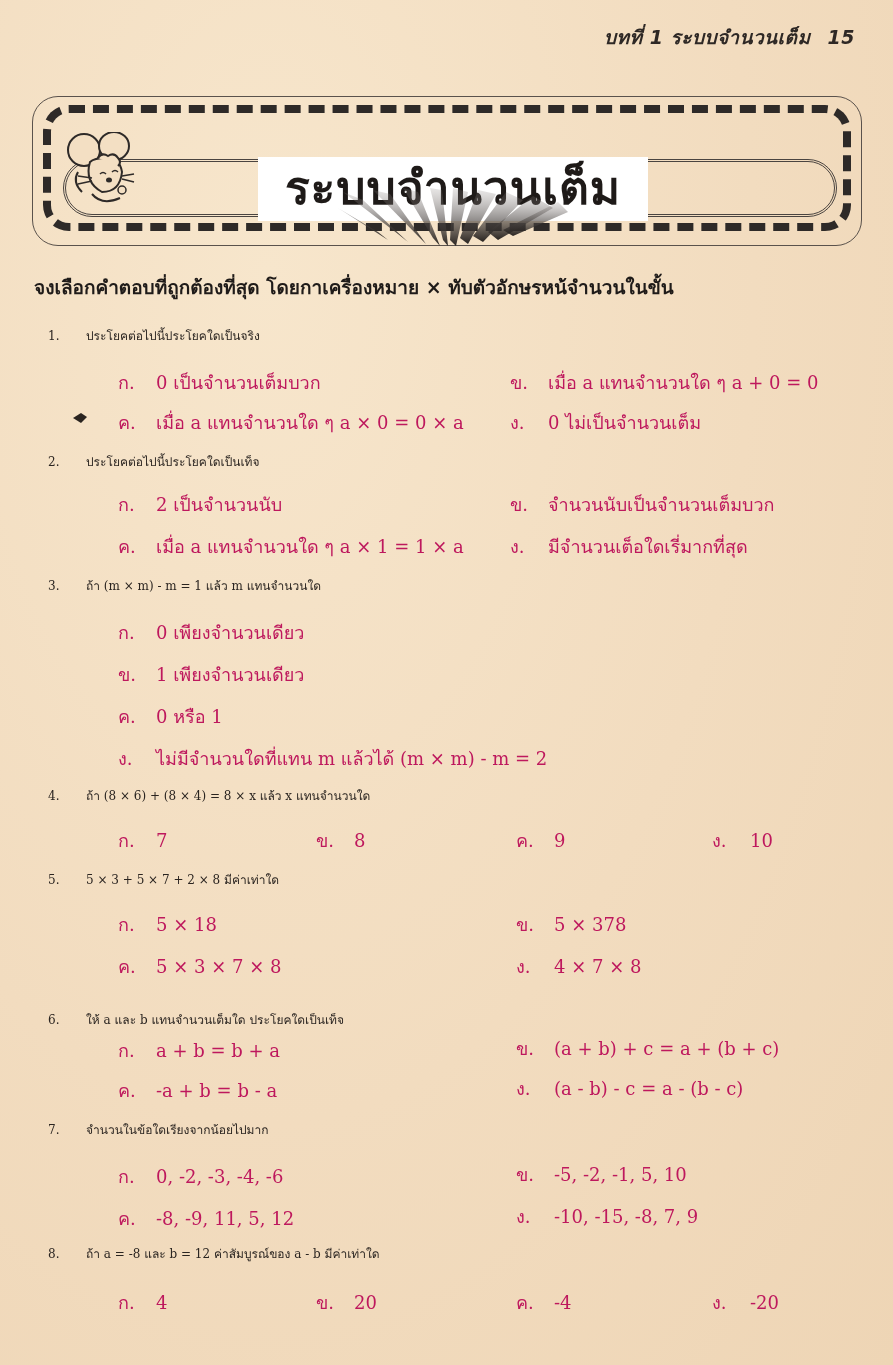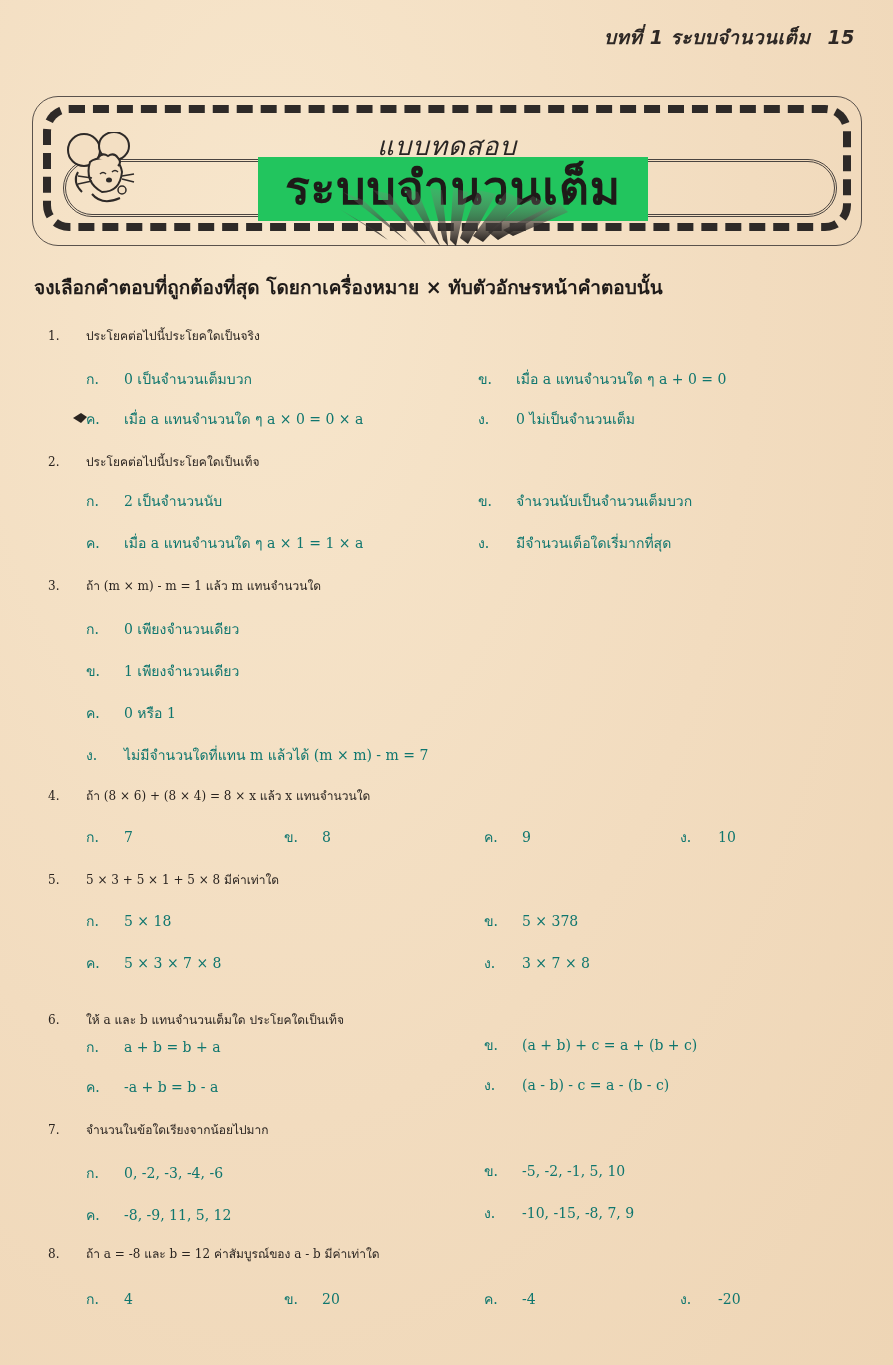--- a/index.html
+++ b/index.html
@@ -31,21 +31,21 @@
       position: absolute; left: 30px; top: 62px; width: 768px; height: 52px;
       border: 3px double #4a4440; border-radius: 30px;
     }
     .banner-subtitle {
       position: absolute; left: 0; right: 0; top: 28px; text-align: center;
       font-family: "DejaVu Sans", sans-serif; font-style: italic;
       font-size: 26px; color: #2a2624; letter-spacing: 1px;
     }
     .banner-title-wrap {
       position: absolute; left: 225px; top: 60px; width: 390px; height: 64px;
-      background: #22c55e; text-align: center;
+      background: #ffffff; text-align: center;
     }
     .banner-title {
       font-family: "DejaVu Serif", serif; font-weight: bold;
       font-size: 46px; line-height: 62px; color: #1e1a18; letter-spacing: 1px;
     }
     .sunburst {
       position: absolute; left: 318px; top: 188px; width: 250px; height: 60px;
     }
     .mouse {
       position: absolute; left: 62px; top: 132px; width: 84px; height: 80px;
@@ -55,39 +55,38 @@
       position: absolute; left: 34px; top: 272px;
       font-family: "DejaVu Sans", sans-serif; font-weight: bold;
       font-size: 19px; color: #1f1b19;
     }
     
     .q {
       position: absolute; left: 48px; font-size: 12px; color: #2a2420;
     }
     .q .num { display: inline-block; width: 38px; }
     .opt {
-      position: absolute; font-size: 14px; color: #0f766e; white-space: nowrap;
+      position: absolute; font-size: 18px; color: #be185d; white-space: nowrap; margin-left: 32px;
     }
     .opt .lbl { display: inline-block; width: 38px; }
     .marker {
       position: absolute; left: 72px; top: 412px; width: 16px; height: 12px;
     }
   </style>
 </head>
 <body>
 
 <div class="running-head">
   <span>บทที่ 1 ระบบจำนวนเต็ม</span>
   <span class="page-no">15</span>
 </div>
 
 <div class="banner">
   <div class="banner-dash"></div>
   <div class="banner-inner-pill"></div>
-  <div class="banner-subtitle">แบบทดสอบ</div>
   <div class="banner-title-wrap">
     <span class="banner-title">ระบบจำนวนเต็ม</span>
   </div>
 </div>
 
 <svg class="sunburst" viewBox="0 0 250 60">
   <defs>
     <linearGradient id="sb" x1="0" y1="0" x2="0" y2="1">
       <stop offset="0" stop-color="#8a8380" stop-opacity="0.2"></stop>
       <stop offset="1" stop-color="#1e1a18" stop-opacity="0.95"></stop>
@@ -121,21 +120,21 @@
     <path d="M50 40 q3 -3 6 0"></path>
     <line x1="30" y1="46" x2="16" y2="44"></line>
     <line x1="30" y1="49" x2="16" y2="52"></line>
     <line x1="60" y1="44" x2="72" y2="42"></line>
     <line x1="60" y1="47" x2="72" y2="50"></line>
   </g>
   <ellipse cx="47" cy="48" rx="3" ry="2.5" fill="#2e2a28"></ellipse>
   <circle cx="60" cy="58" r="4" fill="#f3dfc3" stroke="#2e2a28" stroke-width="1.5"></circle>
 </svg>
 
-<div class="instruction">จงเลือกคำตอบที่ถูกต้องที่สุด โดยกาเครื่องหมาย × ทับตัวอักษรหน้าคำตอบนั้น</div>
+<div class="instruction">จงเลือกคำตอบที่ถูกต้องที่สุด โดยกาเครื่องหมาย × ทับตัวอักษรหน้จำนวนในขั้น</div>
 
 <svg class="marker" viewBox="0 0 16 12">
   <path d="M1 6 L9 1 L15 5 L9 11 Z" fill="#2a2420"></path>
 </svg>
 
 <div class="q" style="top:326px">
   <span class="num">1.</span><span>ประโยคต่อไปนี้ประโยคใดเป็นจริง</span>
 </div>
 <div class="opt" style="left:86px; top:368px"><span class="lbl">ก.</span><span>0 เป็นจำนวนเต็มบวก</span></div>
 <div class="opt" style="left:478px; top:368px"><span class="lbl">ข.</span><span>เมื่อ a แทนจำนวนใด ๆ a + 0 = 0</span></div>
@@ -149,37 +148,37 @@
 <div class="opt" style="left:478px; top:490px"><span class="lbl">ข.</span><span>จำนวนนับเป็นจำนวนเต็มบวก</span></div>
 <div class="opt" style="left:86px; top:532px"><span class="lbl">ค.</span><span>เมื่อ a แทนจำนวนใด ๆ a × 1 = 1 × a</span></div>
 <div class="opt" style="left:478px; top:532px"><span class="lbl">ง.</span><span>มีจำนวนเต็อใดเรี่มากที่สุด</span></div>
 
 <div class="q" style="top:576px">
   <span class="num">3.</span><span>ถ้า (m × m) - m = 1 แล้ว m แทนจำนวนใด</span>
 </div>
 <div class="opt" style="left:86px; top:618px"><span class="lbl">ก.</span><span>0 เพียงจำนวนเดียว</span></div>
 <div class="opt" style="left:86px; top:660px"><span class="lbl">ข.</span><span>1 เพียงจำนวนเดียว</span></div>
 <div class="opt" style="left:86px; top:702px"><span class="lbl">ค.</span><span>0 หรือ 1</span></div>
-<div class="opt" style="left:86px; top:744px"><span class="lbl">ง.</span><span>ไม่มีจำนวนใดที่แทน m แล้วได้ (m × m) - m = 7</span></div>
+<div class="opt" style="left:86px; top:744px"><span class="lbl">ง.</span><span>ไม่มีจำนวนใดที่แทน m แล้วได้ (m × m) - m = 2</span></div>
 
 <div class="q" style="top:786px">
   <span class="num">4.</span><span>ถ้า (8 × 6) + (8 × 4) = 8 × x แล้ว x แทนจำนวนใด</span>
 </div>
 <div class="opt" style="left:86px; top:826px"><span class="lbl">ก.</span><span>7</span></div>
 <div class="opt" style="left:284px; top:826px"><span class="lbl">ข.</span><span>8</span></div>
 <div class="opt" style="left:484px; top:826px"><span class="lbl">ค.</span><span>9</span></div>
 <div class="opt" style="left:680px; top:826px"><span class="lbl">ง.</span><span>10</span></div>
 
 <div class="q" style="top:870px">
-  <span class="num">5.</span><span>5 × 3 + 5 × 1 + 5 × 8 มีค่าเท่าใด</span>
+  <span class="num">5.</span><span>5 × 3 + 5 × 7 + 2 × 8 มีค่าเท่าใด</span>
 </div>
 <div class="opt" style="left:86px; top:910px"><span class="lbl">ก.</span><span>5 × 18</span></div>
 <div class="opt" style="left:484px; top:910px"><span class="lbl">ข.</span><span>5 × 378</span></div>
 <div class="opt" style="left:86px; top:952px"><span class="lbl">ค.</span><span>5 × 3 × 7 × 8</span></div>
-<div class="opt" style="left:484px; top:952px"><span class="lbl">ง.</span><span>3 × 7 × 8</span></div>
+<div class="opt" style="left:484px; top:952px"><span class="lbl">ง.</span><span>4 × 7 × 8</span></div>
 
 <div class="q" style="top:1010px">
   <span class="num">6.</span><span>ให้ a และ b แทนจำนวนเต็มใด ประโยคใดเป็นเท็จ</span>
 </div>
 <div class="opt" style="left:86px; top:1036px"><span class="lbl">ก.</span><span>a + b = b + a</span></div>
 <div class="opt" style="left:484px; top:1034px"><span class="lbl">ข.</span><span>(a + b) + c  =  a + (b + c)</span></div>
 <div class="opt" style="left:86px; top:1076px"><span class="lbl">ค.</span><span>-a + b  =  b - a</span></div>
 <div class="opt" style="left:484px; top:1074px"><span class="lbl">ง.</span><span>(a - b) - c  =  a - (b - c)</span></div>
 
 <div class="q" style="top:1120px">

